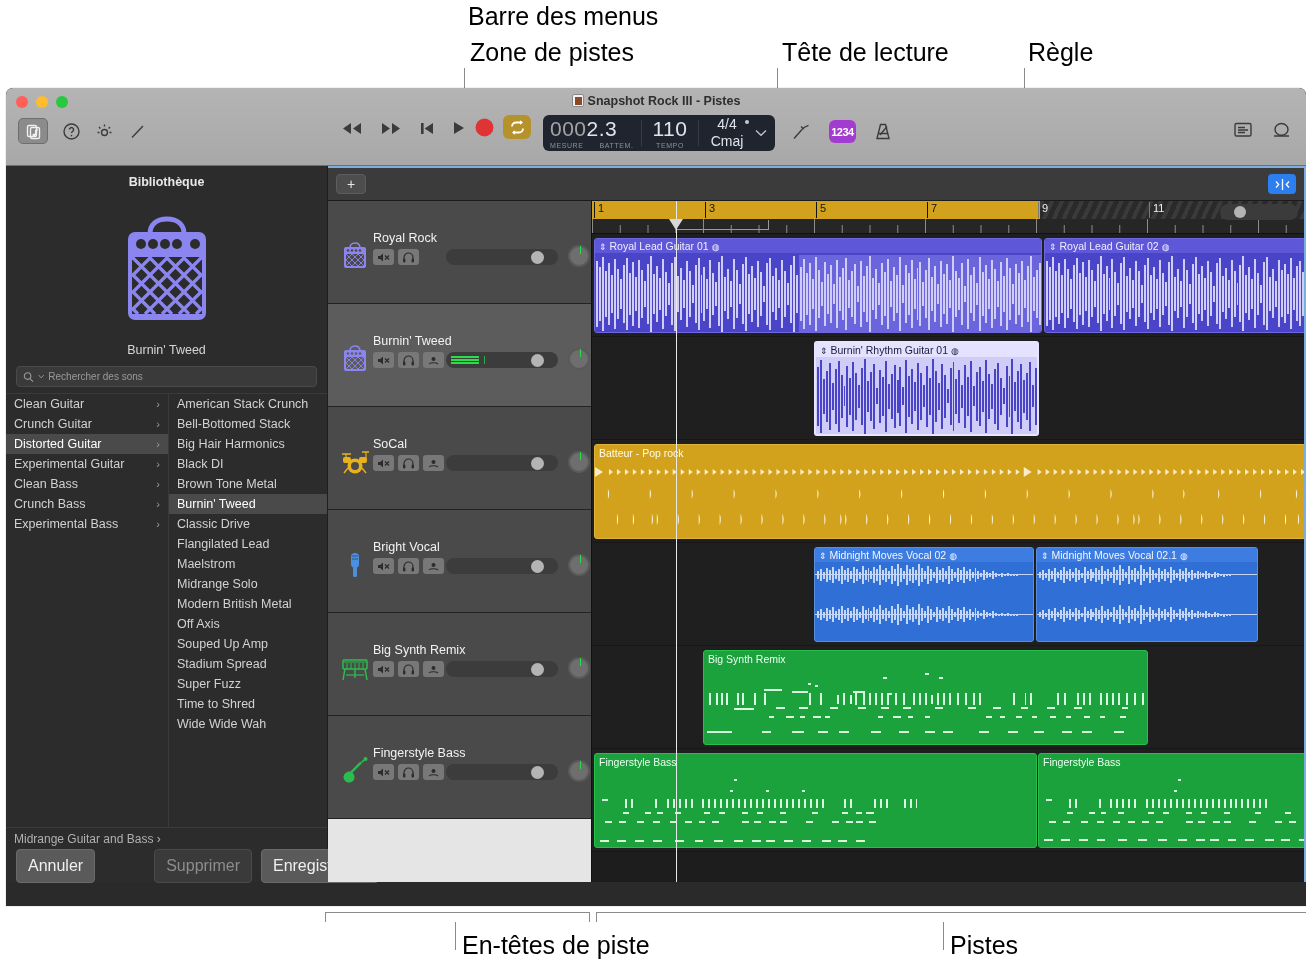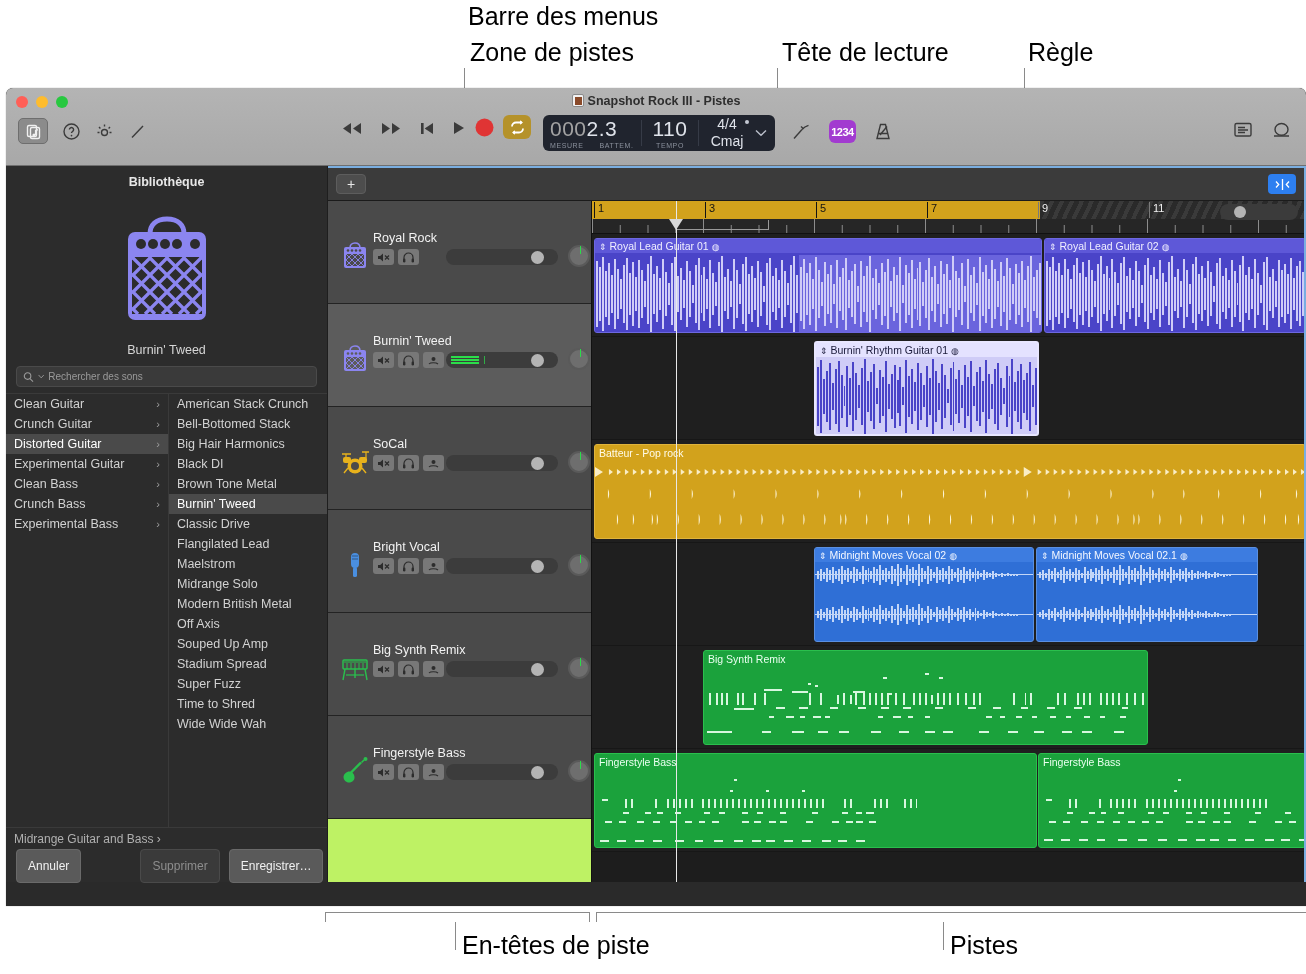--- a/index.html
+++ b/index.html
@@ -173,38 +173,38 @@
     color:#b0b0b0; font-size:12px; border-top:1px solid #3a3a3a;
     background:#2c2c2c;
   }
   .lib-foot-btns {
     height: 33px; display:flex; align-items:center; gap: 9px;
     padding: 0 10px; background:#2c2c2c;
   }
   .lbtn {
     height: 20px; border-radius: 4px; padding: 16px 11px;
     background:#5a5a5a; border:1px solid #6a6a6a;
-    color:#f0f0f0; font-size:12px; display:flex;align-items:center;
+    color:#f0f0f0; font-size:16px; display:flex;align-items:center;
   }
   .lbtn.dim { background:#3a3a3a; border-color:#4a4a4a; color:#8d8d8d; }
 
   
   .tracks-area { flex:1; display:flex; flex-direction:column; background:#1d1d1d;
                  border:2px solid #7aaee0; border-left:none; border-bottom:none; }
 
   .ta-header { height: 33px; background:#3b3b3b; display:flex; align-items:center;
                padding: 0 8px; position:relative; border-bottom:1px solid #1b1b1b;}
   .plus-btn { width:30px;height:20px;border-radius:4px;background:#4d4d4d;border:1px solid #5d5d5d;
               color:#e8e8e8;font-size:14px;display:flex;align-items:center;justify-content:center;}
   .ta-header-right { position:absolute; right: 8px; top: 6px; display:flex; gap:6px;}
   .blue-btn { width:28px;height:20px;border-radius:4px;background:#2d7ff0;
               display:flex;align-items:center;justify-content:center;}
 
   .ta-main { flex:1; display:flex; min-height:0; }
-  .headers-col { width: 264px; background:#bef264; border-right:1px solid #111; }
+  .headers-col { width: 264px; background:#e5e5e5; border-right:1px solid #111; }
   .canvas-col { flex:1; position:relative; overflow:hidden; }
 
   .track-head {
     height: 103px; border-bottom:1px solid #232323;
     position:relative; background:#4a4a4a;
   }
   .th-icon { position:absolute; left:12px; top:40px; width:30px;height:30px; }
   .th-name { position:absolute; left:45px; top:30px; color:#f2f2f2; font-size:12.5px; }
   .th-btns { position:absolute; left:45px; top:48px; display:flex; gap:4px; }
   .mini-btn { width:21px;height:16px;border-radius:3px;background:#787878;

